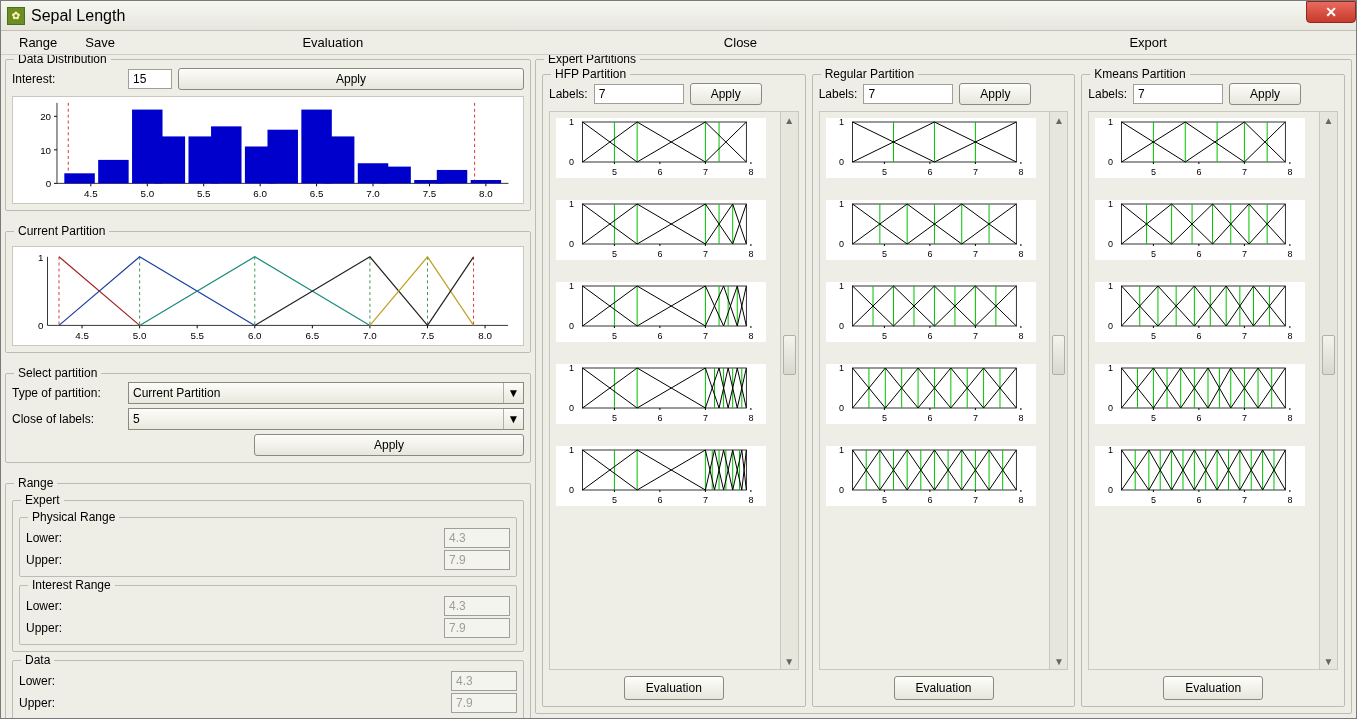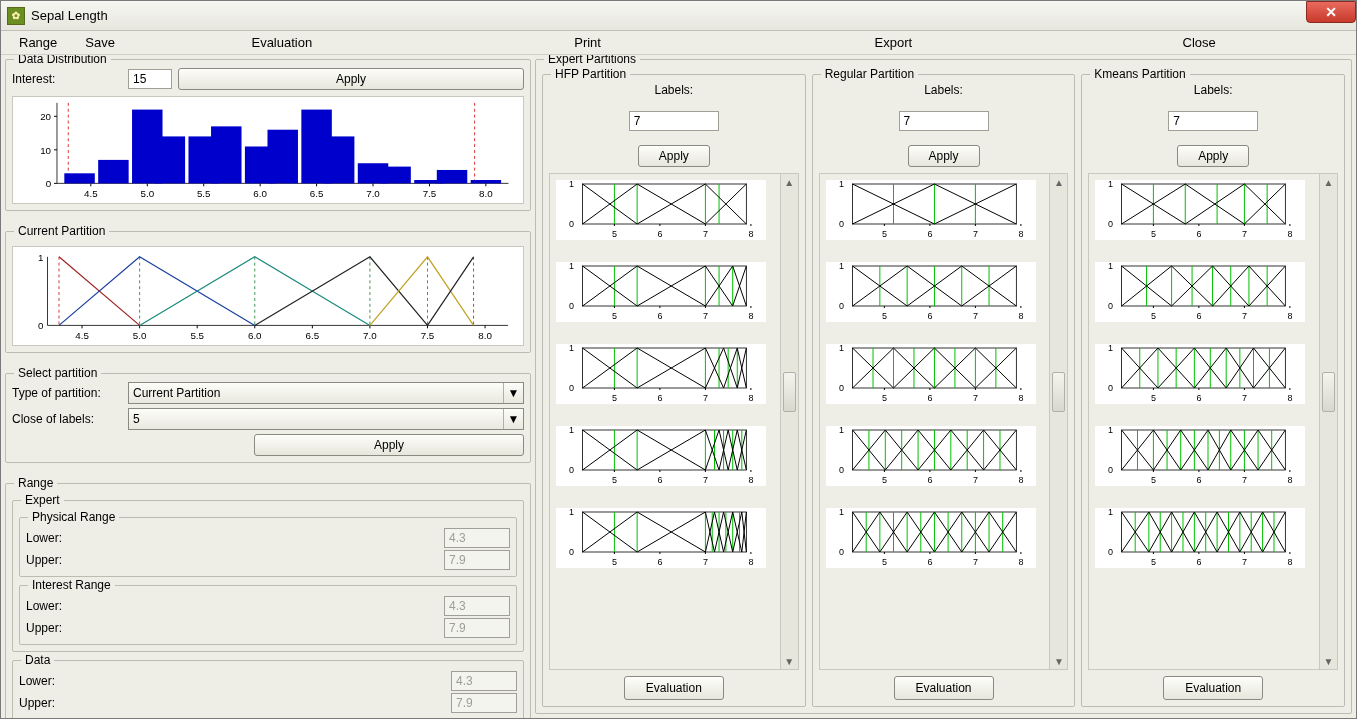--- a/index.html
+++ b/index.html
@@ -26,21 +26,21 @@
     position: relative;
   }
   .titlebar .app-icon {
     width: 18px; height: 18px;
     background: #6b8e23;
     border: 1px solid #556b1b;
     margin-right: 6px;
     display: flex; align-items: center; justify-content: center;
     color: #fff3b0; font-size: 10px; font-weight: bold;
   }
-  .titlebar .title { font-size: 13px; }
+  .titlebar .title { font-size: 16px; }
   .titlebar .close {
     position: absolute; right: 0; top: 0;
     width: 50px; height: 22px;
     background: linear-gradient(#e86a5e, #c83a2c);
     border: 1px solid #8a2a20;
     border-top-left-radius: 0; border-top-right-radius: 0;
     border-bottom-left-radius: 4px; border-bottom-right-radius: 4px;
     display: flex; align-items: center; justify-content: center;
     color: white; font-size: 14px; font-weight: bold;
   }
@@ -131,23 +131,22 @@
   .induced-cols {
     flex: 1;
     display: flex; gap: 6px;
     margin-top: 6px;
   }
   .partcol {
     flex: 1;
     display: flex; flex-direction: column;
   }
   .partcol .head {
-    display: flex; align-items: center; gap: 14px;
+    display: flex; align-items: center; gap: 6px;
     margin-bottom: 6px;
-    flex-direction: column;
   }
   .partcol .head label { flex: 0 0 auto; }
   .partcol .head input { width: 90px; }
   .partcol .head .btn { width: 72px; }
   .partcol .listwrap {
     flex: 1;
     border: 1px solid #c8c8be;
     background: #eeeee6;
     display: flex;
     overflow: hidden;
@@ -204,23 +203,22 @@
   <div class="titlebar">
     <div class="app-icon">✿</div>
     <div class="title">Sepal Length</div>
     <div class="close">✕</div>
   </div>
 
   <div class="menubar">
     <div class="mitem left">Range</div>
     <div class="mitem left">Save</div>
     <div class="mitem">Evaluation</div>
-    <div class="mitem">Print</div>
+    <div class="mitem">Close</div>
     <div class="mitem">Export</div>
-    <div class="mitem">Close</div>
   </div>
 
   <div class="content">
 
     <div class="leftcol">
 
       <div class="groupbox">
         <div class="legend">Data Distribution</div>
         <div class="row">
           <label>Interest:</label>

